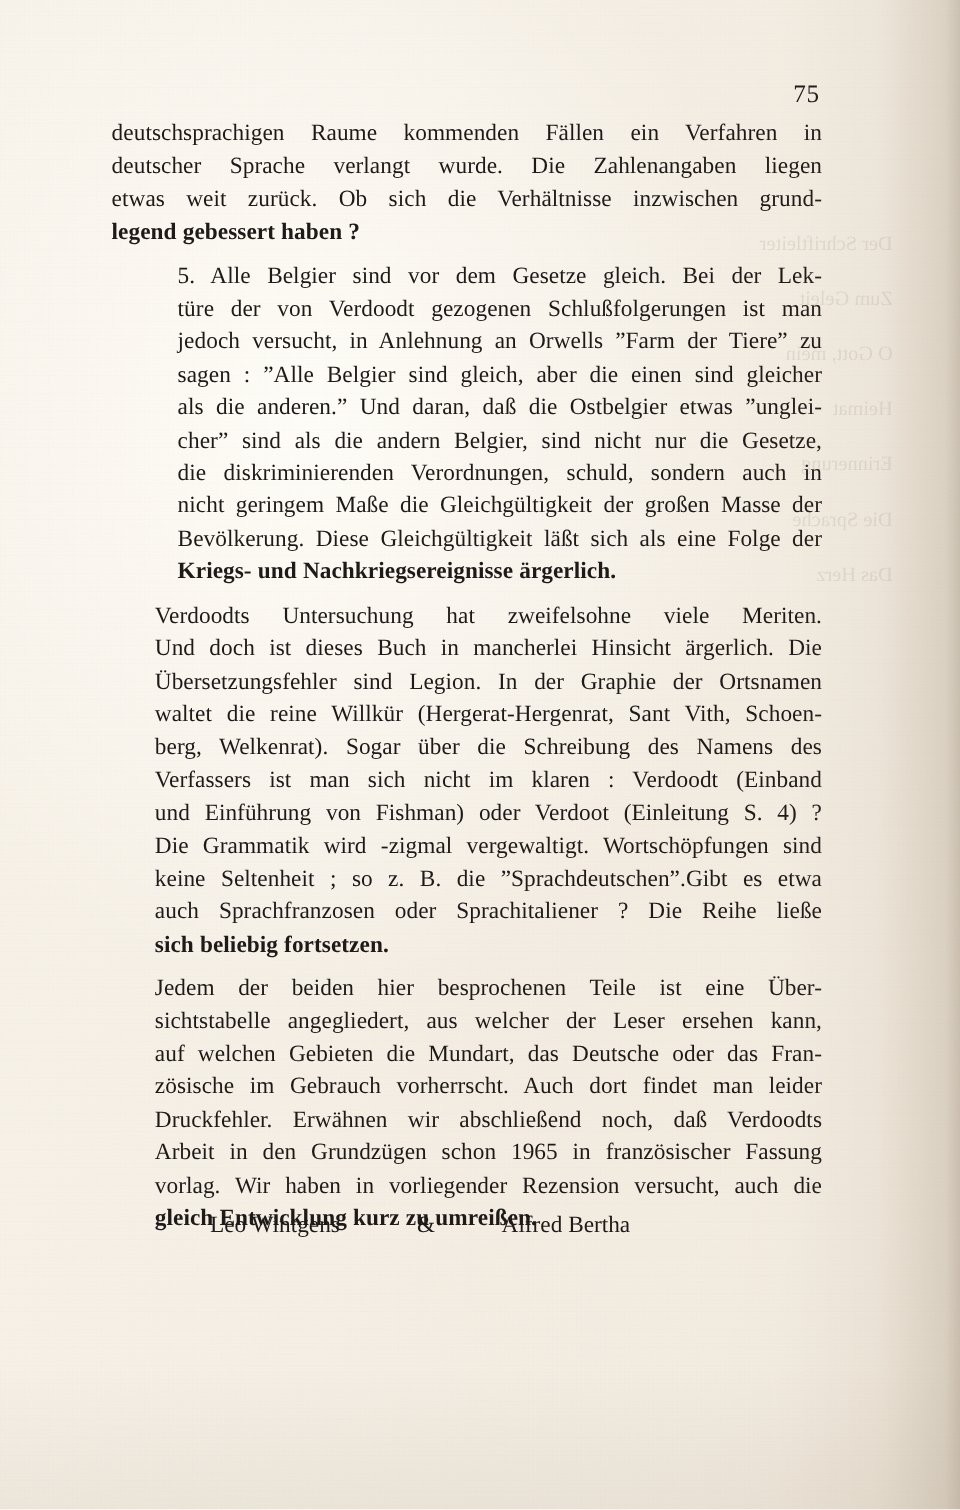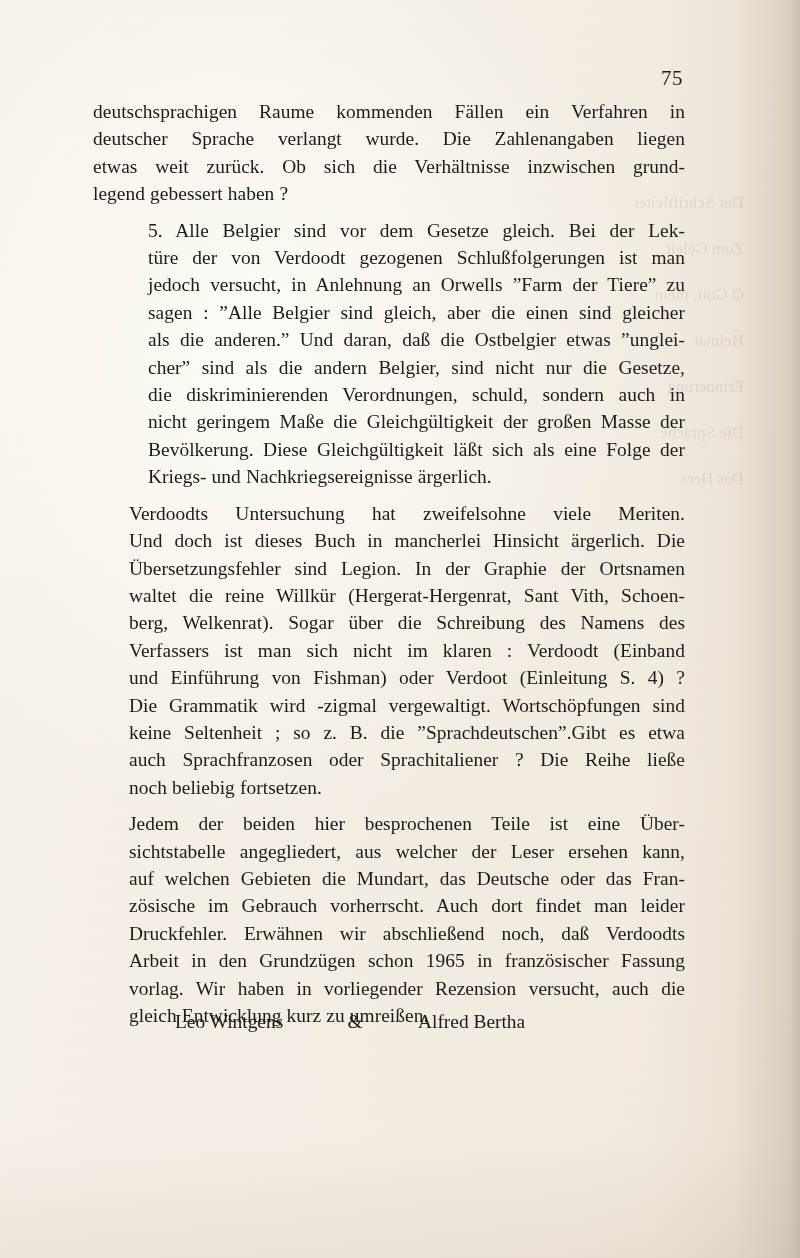--- a/index.html
+++ b/index.html
@@ -117,20 +117,21 @@
 
   
   .para .ln { display: block; }
   .para .ln.just {
     text-align: justify;
     text-align-last: justify;
   }
   .para .ln.last {
     text-align: left;
     text-align-last: left;
+    font-weight: bold;
   }
 
   .signature {
     position: absolute;
     top: 1008px;
     left: 93px;
     width: 592px;
     font-size: 19.4px;
     line-height: 27.4px;
     display: flex;
@@ -183,21 +184,21 @@
         <span class="ln just">Verdoodts Untersuchung hat zweifelsohne viele Meriten.</span>
         <span class="ln just">Und doch ist dieses Buch in mancherlei Hinsicht ärgerlich. Die</span>
         <span class="ln just">Übersetzungsfehler sind Legion. In der Graphie der Ortsnamen</span>
         <span class="ln just">waltet die reine Willkür (Hergerat-Hergenrat, Sant Vith, Schoen-</span>
         <span class="ln just">berg, Welkenrat). Sogar über die Schreibung des Namens des</span>
         <span class="ln just">Verfassers ist man sich nicht im klaren : Verdoodt (Einband</span>
         <span class="ln just">und Einführung von Fishman) oder Verdoot (Einleitung S. 4) ?</span>
         <span class="ln just">Die Grammatik wird -zigmal vergewaltigt. Wortschöpfungen sind</span>
         <span class="ln just">keine Seltenheit ; so z. B. die ”Sprachdeutschen”.Gibt es etwa</span>
         <span class="ln just">auch Sprachfranzosen oder Sprachitaliener ? Die Reihe ließe</span>
-        <span class="ln last">noch beliebig fortsetzen.</span>
+        <span class="ln last">sich beliebig fortsetzen.</span>
       </p>
       <p class="para indent-small">
         <span class="ln just">Jedem der beiden hier besprochenen Teile ist eine Über-</span>
         <span class="ln just">sichtstabelle angegliedert, aus welcher der Leser ersehen kann,</span>
         <span class="ln just">auf welchen Gebieten die Mundart, das Deutsche oder das Fran-</span>
         <span class="ln just">zösische im Gebrauch vorherrscht. Auch dort findet man leider</span>
         <span class="ln just">Druckfehler. Erwähnen wir abschließend noch, daß Verdoodts</span>
         <span class="ln just">Arbeit in den Grundzügen schon 1965 in französischer Fassung</span>
         <span class="ln just">vorlag. Wir haben in vorliegender Rezension versucht, auch die</span>
         <span class="ln last">gleich Entwicklung kurz zu umreißen.</span>

